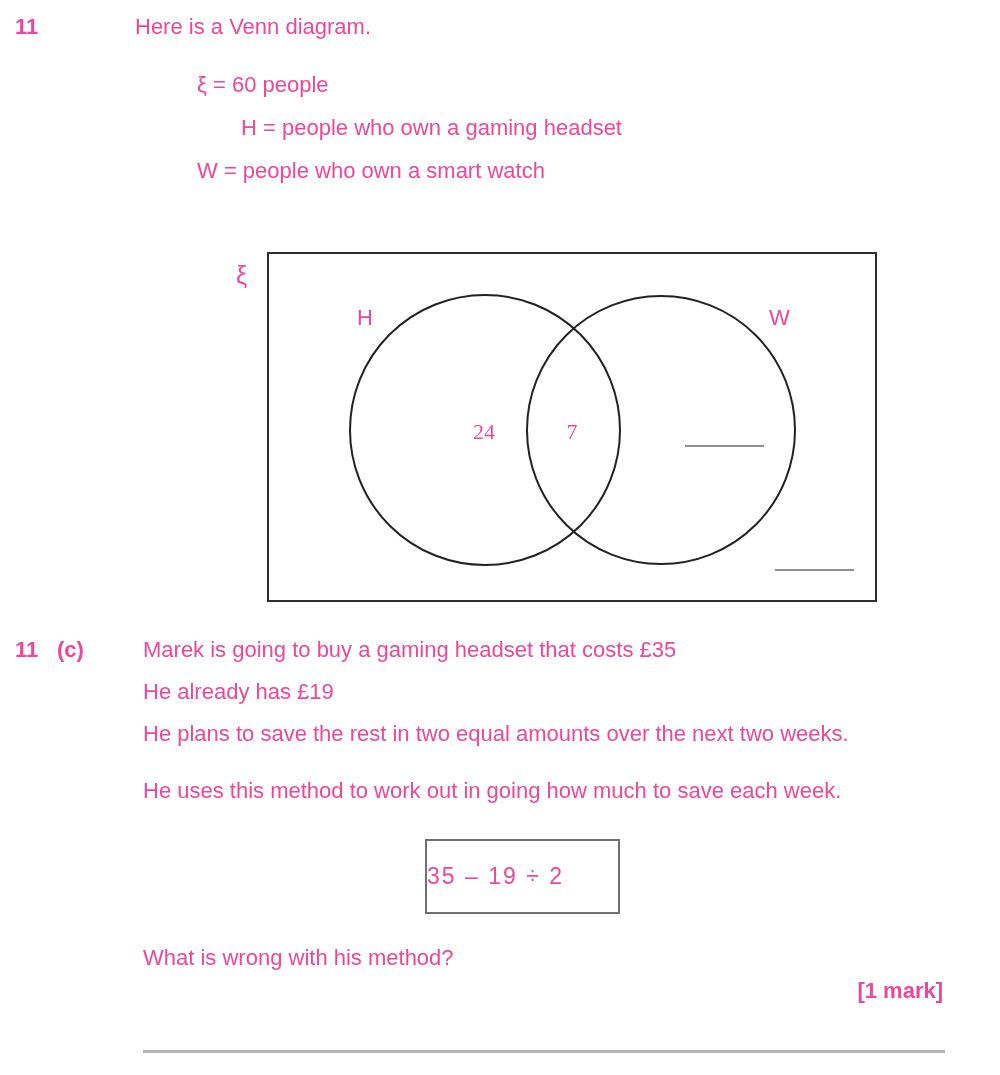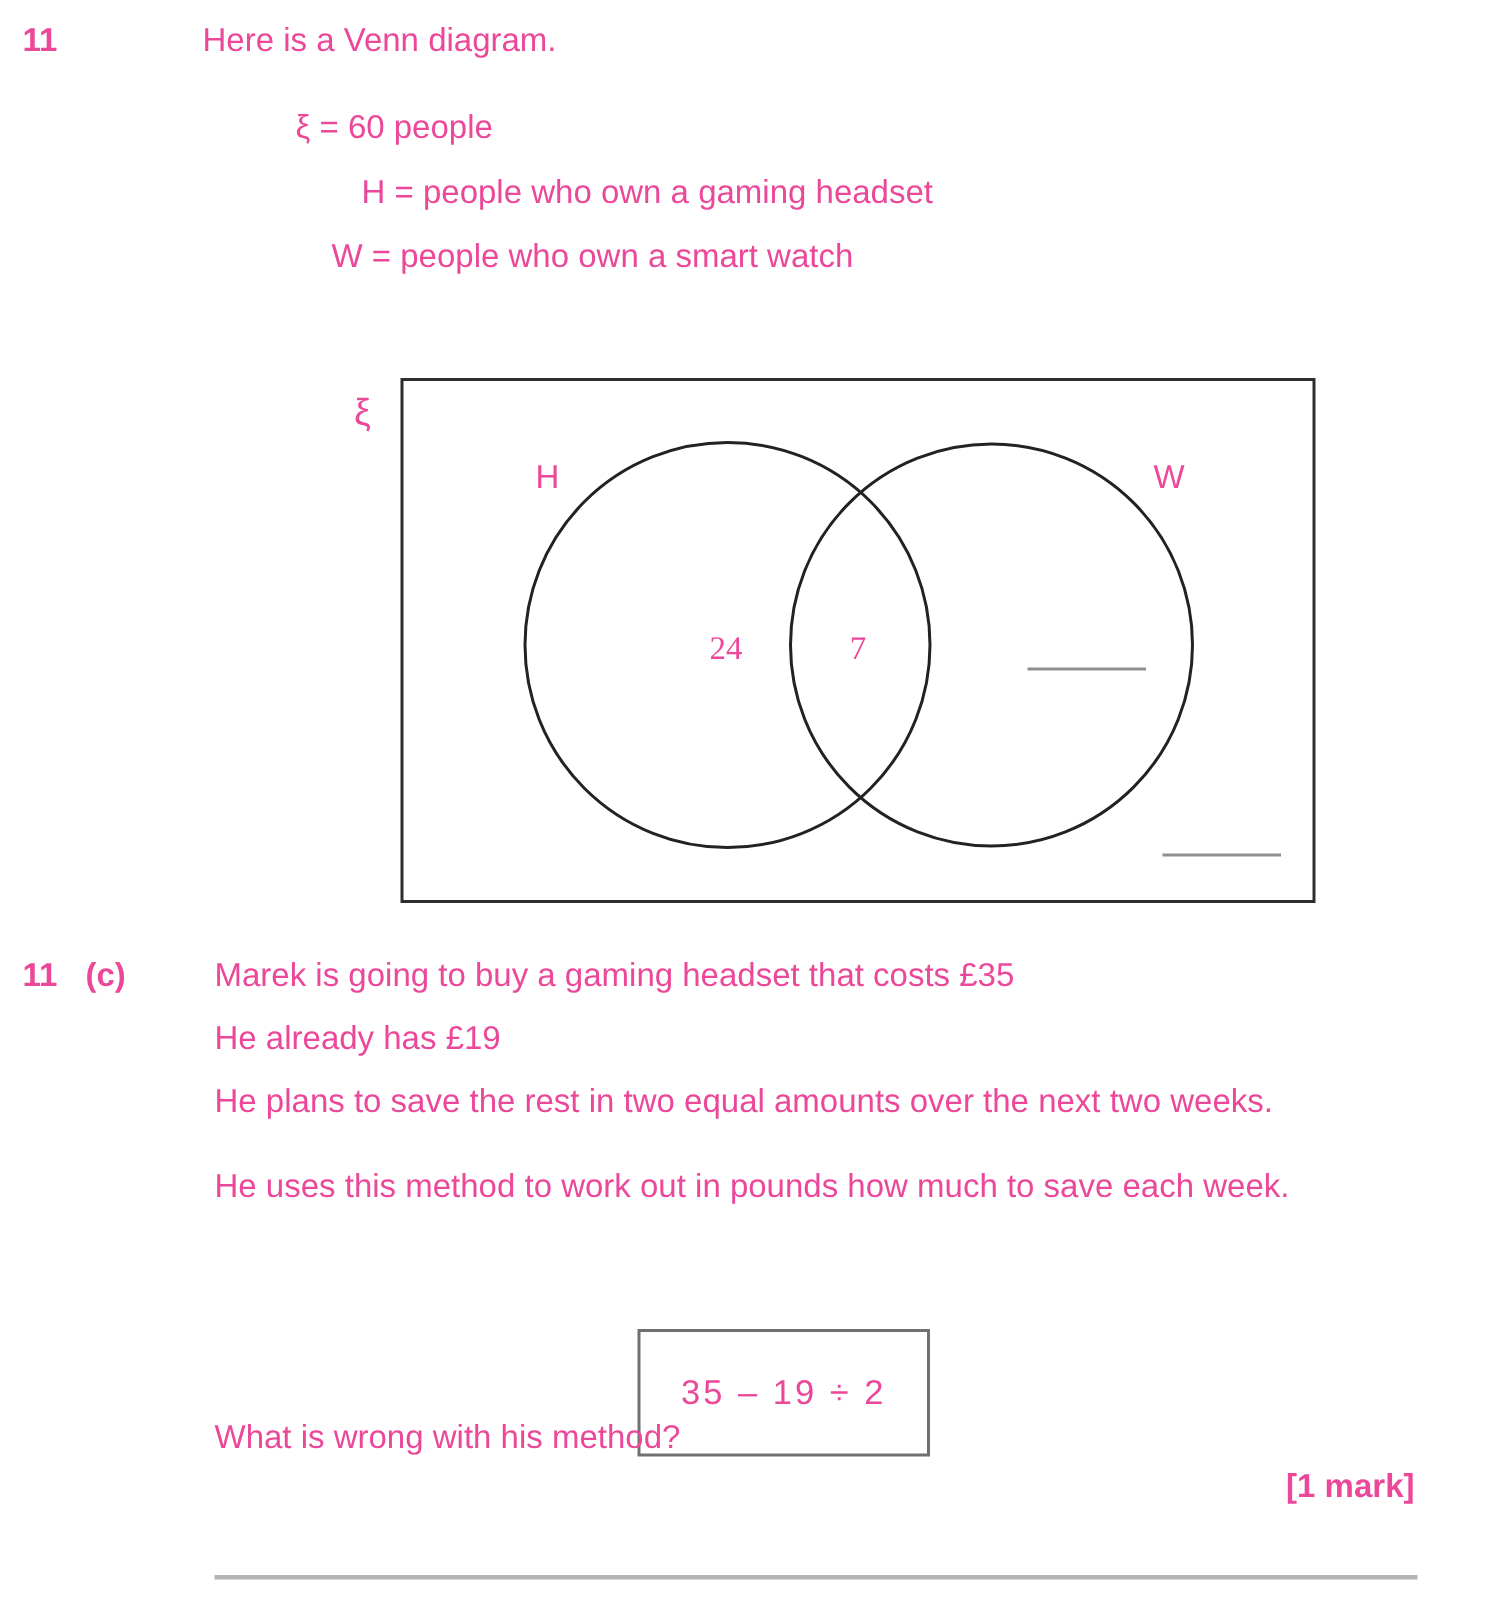--- a/index.html
+++ b/index.html
@@ -39,27 +39,25 @@
     position: absolute;
     left: 236px; top: 260px;
     font-size: 25px;
     line-height: 30px;
   }
 
   
   .method-box {
     position: absolute;
     left: 425px; top: 839px;
-    width: 195px; height: 85px;
+    width: 195px; height: 75px;
     border: 2px solid #707070;
     background: #ffffff;
     display: flex;
     align-items: center;
-    justify-content: center;
-    margin-top: 47px;
   }
   .method-box .expr {
     font-size: 23px;
     letter-spacing: 2px;
     white-space: nowrap;
   }
 
   .marks { font-size: 22px; font-weight: bold; text-align: right; }
 
   .answer-line {
@@ -72,21 +70,21 @@
 </head>
 <body>
 
 <div class="page">
 
   <div class="abs txt bold" style="left:15px; top:13px;">11</div>
   <div class="abs txt" style="left:135px; top:13px;">Here is a Venn diagram.</div>
 
   <div class="abs txt" style="left:197px; top:71px;">ξ = 60 people</div>
   <div class="abs txt" style="left:197px; top:114px;margin-left:44px;">H = people who own a gaming headset</div>
-  <div class="abs txt" style="left:197px; top:157px;margin-left:24px;">W = people who own a smart watch</div>
+  <div class="abs txt" style="left:197px; top:157px;">W = people who own a smart watch</div>
 
   <div class="xi-label">ξ</div>
 
   <div class="venn-box">
     <svg class="venn-svg" width="610" height="350" viewBox="0 0 610 350">
       <circle cx="216" cy="176" r="135"></circle>
       <circle cx="392" cy="176" r="134"></circle>
     </svg>
     <div class="venn-label" style="left:88px; top:51px;">H</div>
     <div class="venn-label" style="left:500px; top:51px;">W</div>
@@ -95,21 +93,21 @@
     <div class="blank-line" style="left:416px; top:191px;"></div>
     <div class="blank-line" style="left:506px; top:315px;"></div>
   </div>
 
   <div class="abs txt bold" style="left:15px; top:636px;">11</div>
   <div class="abs txt bold" style="left:57px; top:636px;">(c)</div>
 
   <div class="abs txt" style="left:143px; top:636px;">Marek is going to buy a gaming headset that costs £35</div>
   <div class="abs txt" style="left:143px; top:678px;text-align:center;">He already has £19</div>
   <div class="abs txt" style="left:143px; top:720px;">He plans to save the rest in two equal amounts over the next two weeks.</div>
-  <div class="abs txt" style="left:143px; top:777px;">He uses this method to work out in pounds how much to save each week.</div>
+  <div class="abs txt" style="left:143px; top:777px;">He uses this method to work out in going how much to save each week.</div>
 
   <div class="method-box">
     <span class="expr">35 – 19 ÷ 2</span>
   </div>
 
   <div class="abs txt" style="left:143px; top:944px;text-align:right;">What is wrong with his method?</div>
   <div class="abs marks" style="left:693px; top:978px; width:250px;text-align:right;">[1 mark]</div>
 
   <div class="answer-line"></div>
 

